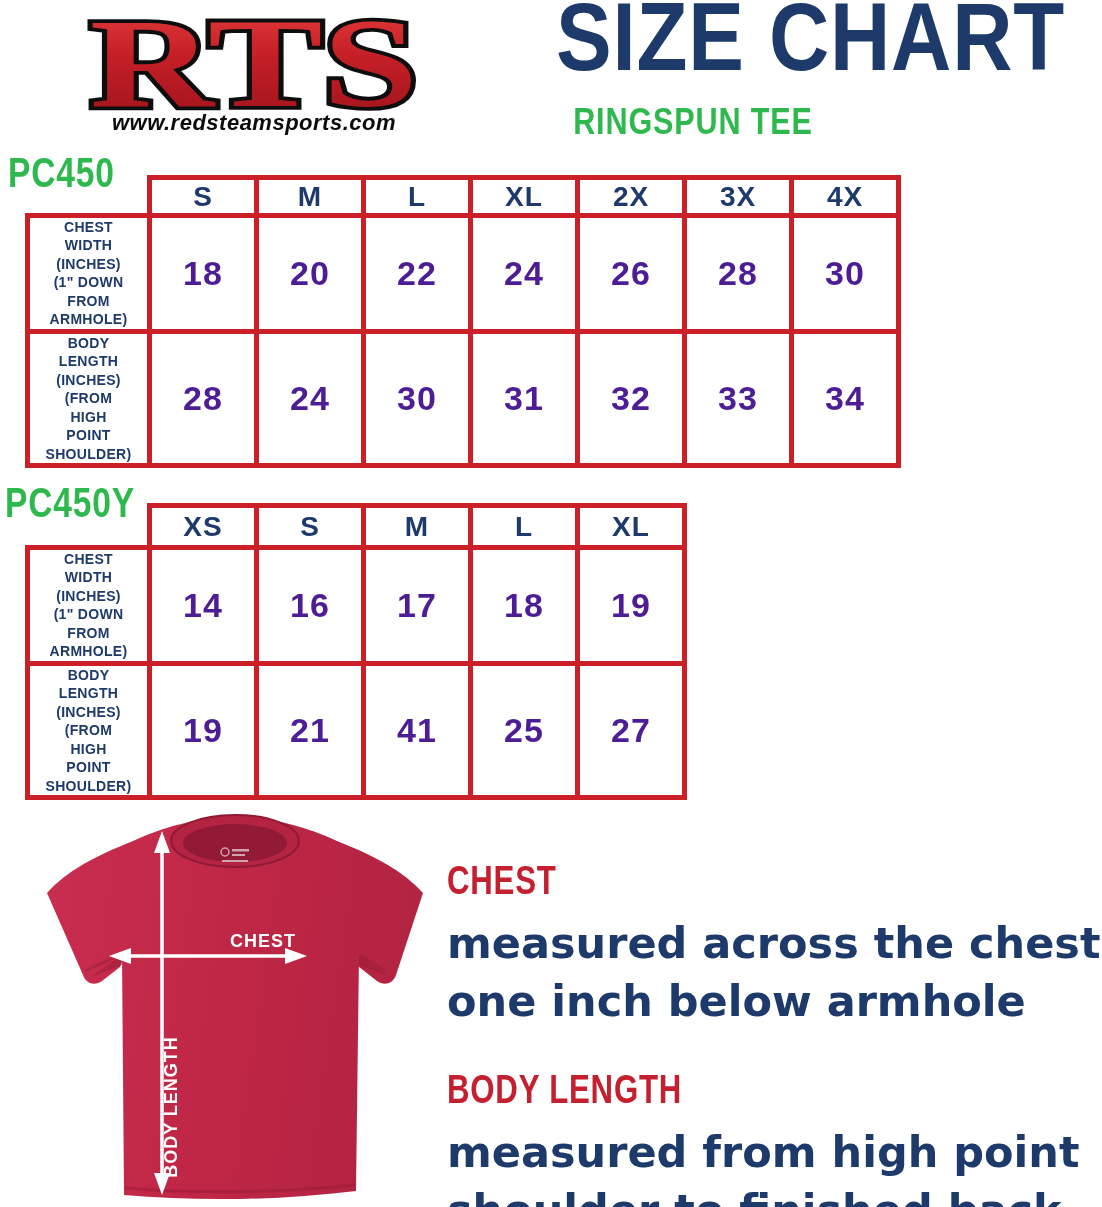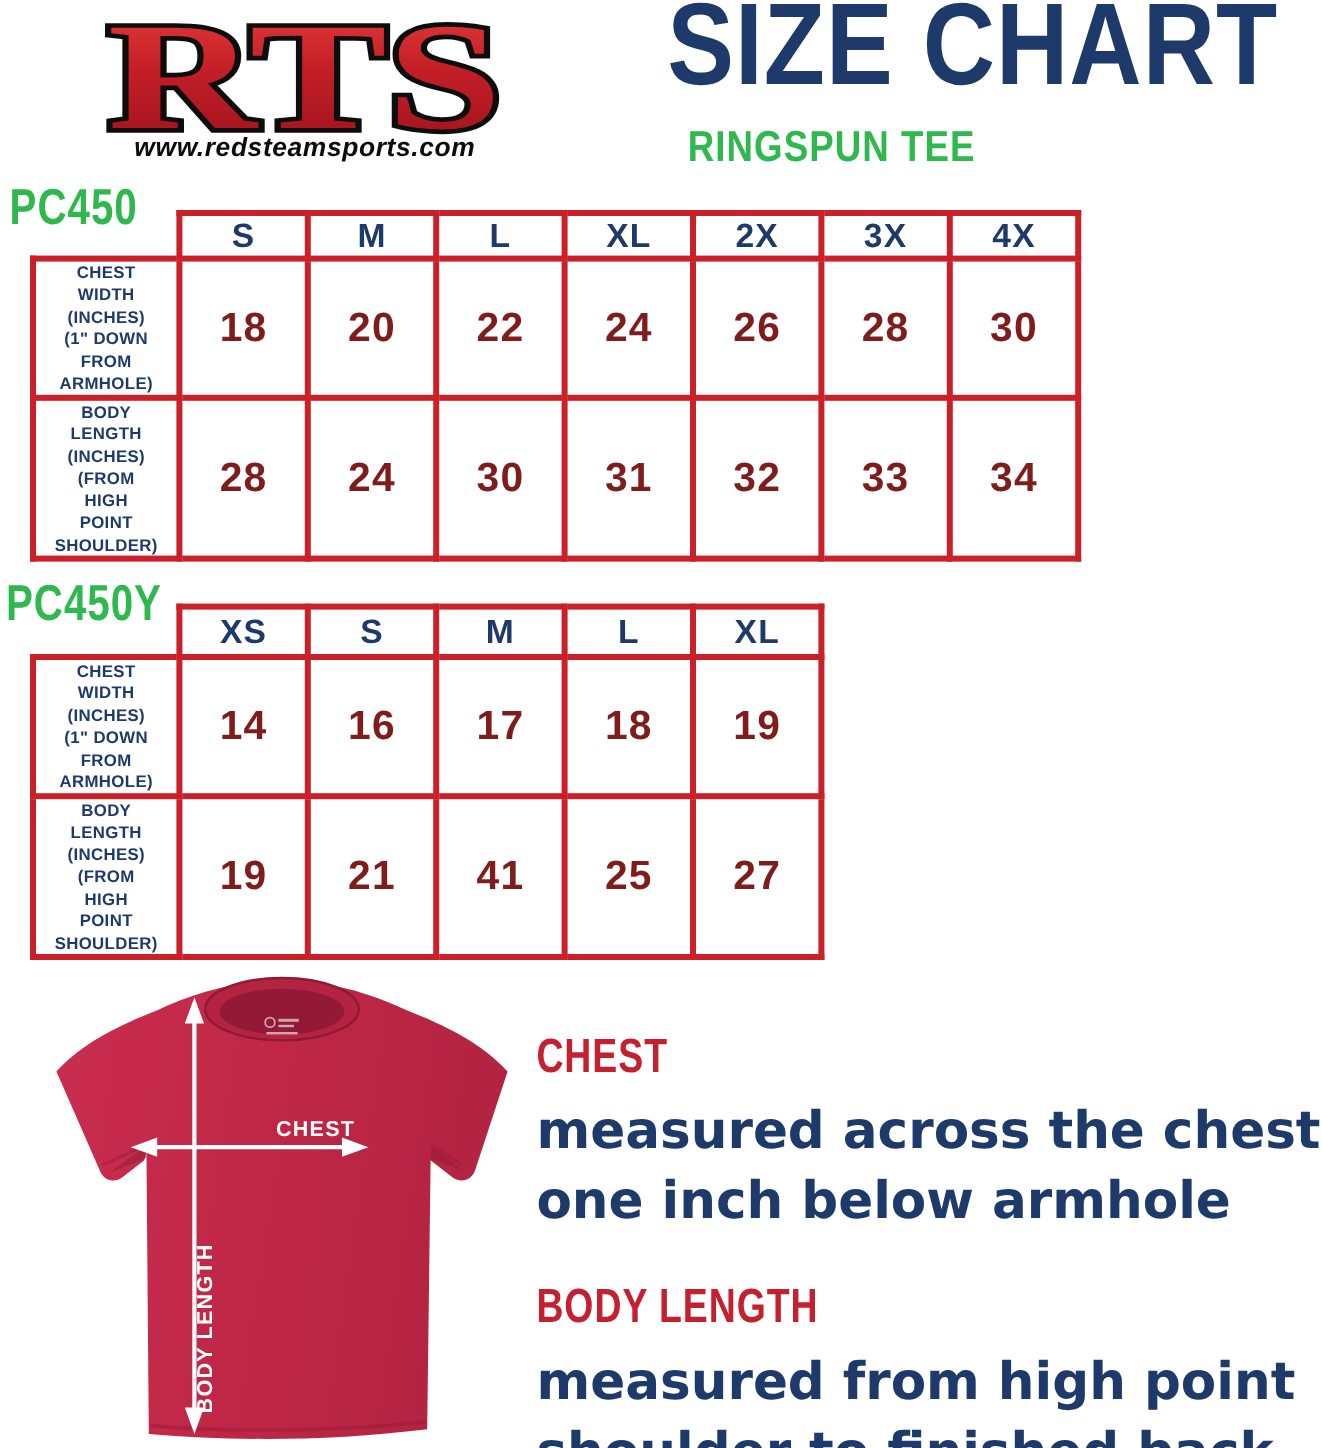--- a/index.html
+++ b/index.html
@@ -25,21 +25,21 @@
   #pc450y-label{left:5px;top:482px;}
 
   
   table.size-table{position:absolute;border-collapse:collapse;table-layout:fixed;}
   #table1{left:25px;top:175px;}
   #table2{left:25px;top:503px;}
   .size-table td,.size-table th{border:5px solid #cb2028;background:#fff;
       text-align:center;vertical-align:middle;padding:0;}
   .size-table .blank{border:none;background:transparent;}
   .size-table th{font-size:28px;font-weight:bold;color:#1e3a6b;letter-spacing:1px;}
-  .size-table td.val{font-size:34px;font-weight:bold;color:#7f1d1d;letter-spacing:1px;}
+  .size-table td.val{font-size:34px;font-weight:bold;color:#4c1d95;letter-spacing:1px;}
   .size-table td.row-label{font-size:14px;font-weight:bold;color:#1e3a6b;
       white-space:pre-line;line-height:1.32;letter-spacing:.3px;}
   #table1 col.c-label{width:122px;} #table1 col.c-size{width:107px;}
   #table2 col.c-label{width:122px;} #table2 col.c-size{width:107px;}
   #table1 tr.hdr{height:38px;} #table1 tr.r1{height:112px;} #table1 tr.r2{height:128px;}
   #table2 tr.hdr{height:42px;} #table2 tr.r1{height:112px;} #table2 tr.r2{height:123px;}
 
   
   .tee-wrap{position:absolute;left:25px;top:805px;width:420px;height:402px;}
   .defs-wrap{position:absolute;left:447px;top:860px;width:655px;}

